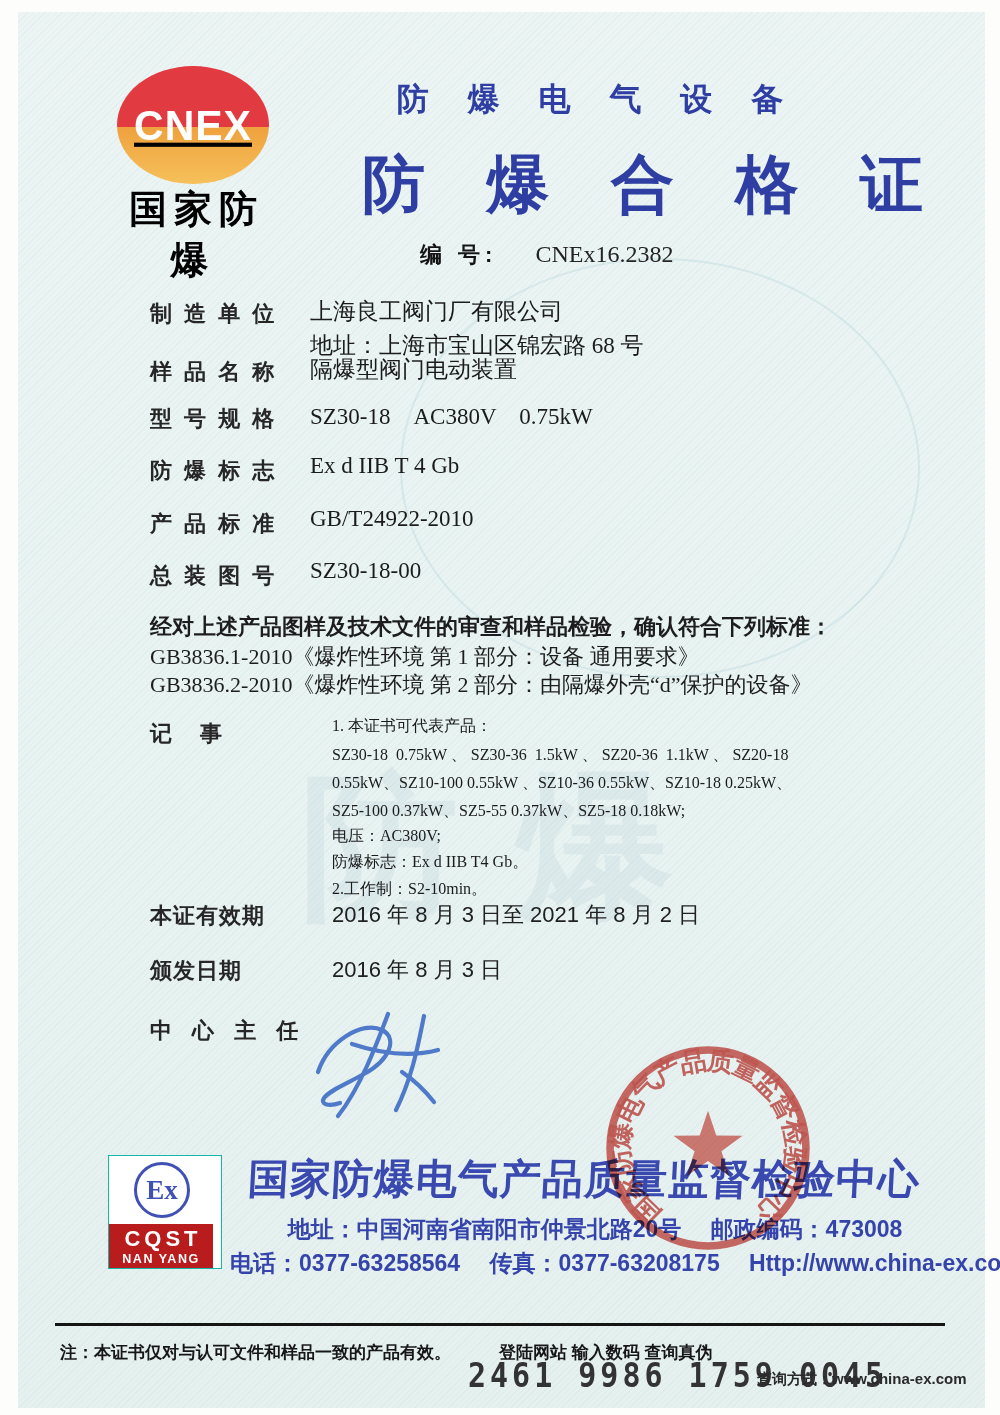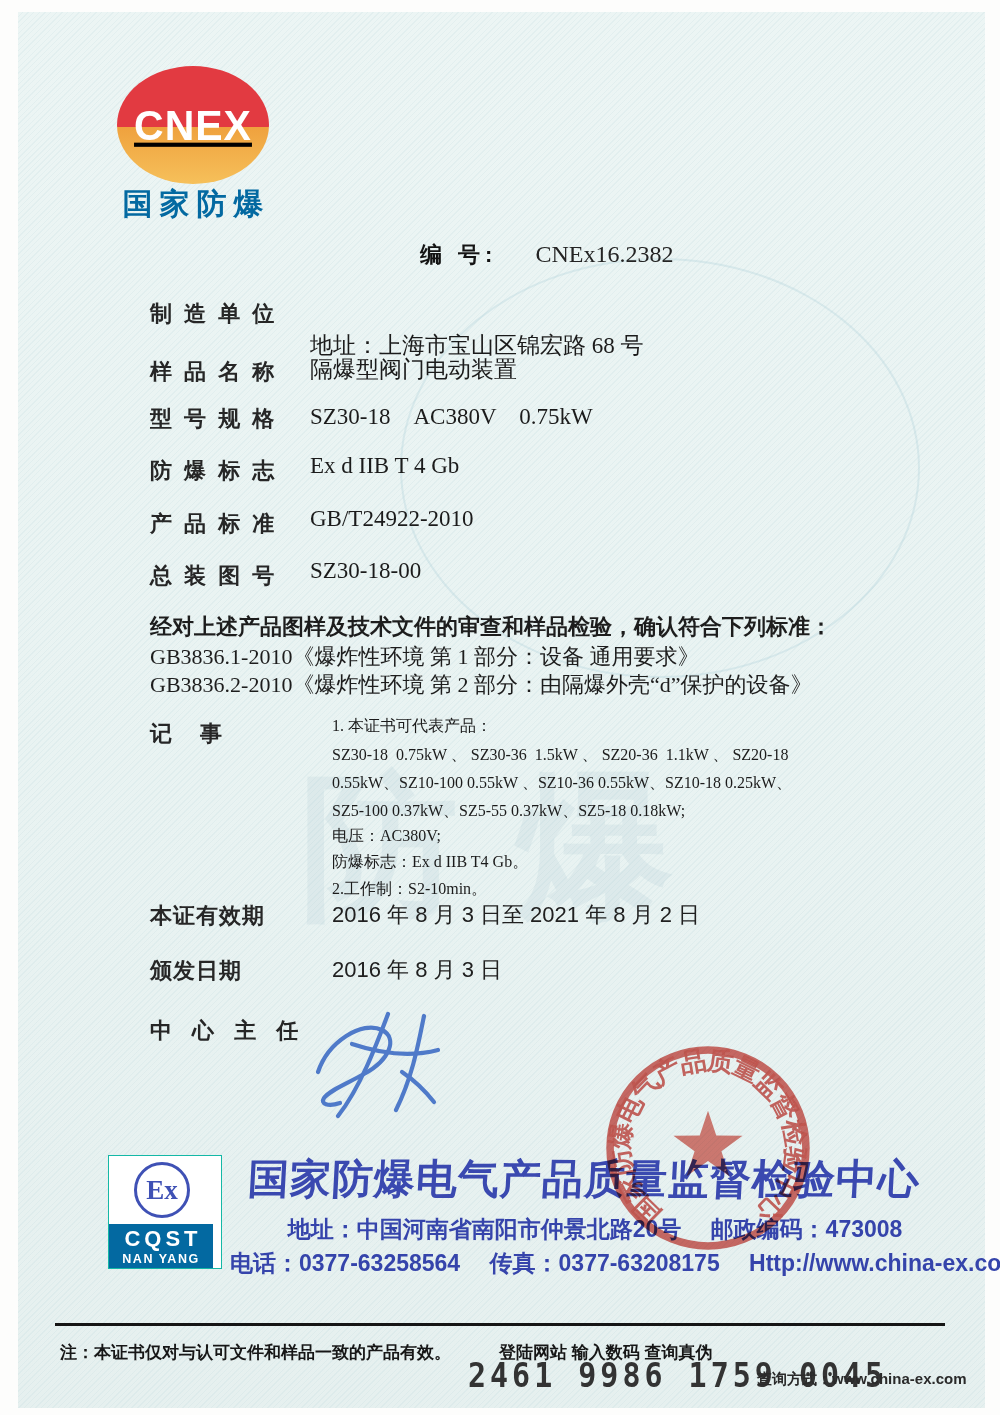--- a/index.html
+++ b/index.html
@@ -30,21 +30,21 @@
     border-radius:50%;
     background:linear-gradient(180deg,#e23a41 0%, #e23a41 52%, #efa23e 52%, #f6c05a 100%);
     display:flex; align-items:center; justify-content:center;text-decoration:underline;
   }
   .cnex-oval span {
     color:#ffffff; font-size:41px; font-weight:bold; letter-spacing:1px;
     transform:scaleY(1.04); font-family:"Liberation Sans", sans-serif;
   }
   .cnex-caption {
     position:absolute; left:100px; top:184px; width:186px; text-align:center;
-    font-size:30px; font-weight:600; color:#0369a1; letter-spacing:7px; text-indent:7px;
+    font-size:38px; font-weight:600; color:#000000; letter-spacing:7px; text-indent:7px;
   }
   
   .hdr { position:absolute; left:340px; top:78px; width:500px; text-align:center; color:#2e3ea2; }
   .hdr-sub { font-size:32px; font-weight:bold; letter-spacing:15px; text-indent:15px; white-space:nowrap; }
   .hdr-main { margin-top:20px; font-size:63px; font-weight:bold; letter-spacing:22px; text-indent:22px; white-space:nowrap; }
   .cert-no { position:absolute; left:420px; top:240px; display:flex; align-items:baseline; }
   .cert-no .lbl { font-size:22px; font-weight:bold; color:#141414; letter-spacing:5px; }
   .cert-no .val { margin-left:38px; font-size:24px; color:#242424; font-family:"Liberation Serif", serif; }
   
   .flabel {
@@ -71,21 +71,21 @@
   .cqst-box {
     position:absolute; left:108px; top:1155px; width:114px; height:114px;
     border:1px solid #14b8a6; background:#ffffff;
   }
   .cqst-ex {
     position:absolute; left:25px; top:6px; width:56px; height:56px; border:3px solid #3f51b5;
     border-radius:50%; display:flex; align-items:center; justify-content:center;
     color:#3f51b5; font-size:27px; font-weight:bold; font-family:"Liberation Serif", serif;
   }
   .cqst-band {
-    position:absolute; left:0; right:8px; bottom:0; height:44px; background:#0369a1;
+    position:absolute; left:0; right:8px; bottom:0; height:44px; background:#b91c1c;
     color:#ffffff; text-align:center; line-height:1;
   }
   .cqst-band .b1 { margin-top:4px; font-size:22px; font-weight:bold; letter-spacing:4px; text-indent:4px; }
   .cqst-band .b2 { margin-top:3px; font-size:12.5px; font-weight:bold; letter-spacing:1.5px; }
   .org-name {
     position:absolute; left:238px; top:1152px; width:692px; text-align:center;
     font-size:41px; font-weight:bold; color:#3a49b0; letter-spacing:1px;
     font-family:"Liberation Serif", serif; transform:skewX(-3deg); white-space:nowrap;
   }
   .org-line {
@@ -111,26 +111,31 @@
 <div class="page">
   <div class="cert-bg"></div>
   <div class="wm-arc"></div>
   <div class="wm-text">防爆</div>
 
   <div class="cnex-oval">
     <span>CNEX</span>
   </div>
   <div class="cnex-caption">国家防爆</div>
 
+  <div class="hdr">
+    <div class="hdr-sub">防 爆 电 气 设 备</div>
+    <div class="hdr-main">防 爆 合 格 证</div>
+  </div>
   <div class="cert-no">
     <span class="lbl">编  号:</span>
     <span class="val">CNEx16.2382</span>
   </div>
 
   <div class="flabel" style="top:299px">制 造 单 位</div>
+  <div class="fvalue" style="top:296px">上海良工阀门厂有限公司</div>
   <div class="fvalue" style="top:330px">地址：上海市宝山区锦宏路 68 号</div>
   <div class="flabel" style="top:357px">样 品 名 称</div>
   <div class="fvalue" style="top:354px">隔爆型阀门电动装置</div>
 
   <div class="flabel" style="top:404px">型 号 规 格</div>
   <div class="fvalue" style="top:401px">SZ30-18　AC380V　0.75kW</div>
 
   <div class="flabel" style="top:456px">防 爆 标 志</div>
   <div class="fvalue" style="top:453px">Ex d IIB T 4 Gb</div>
 

